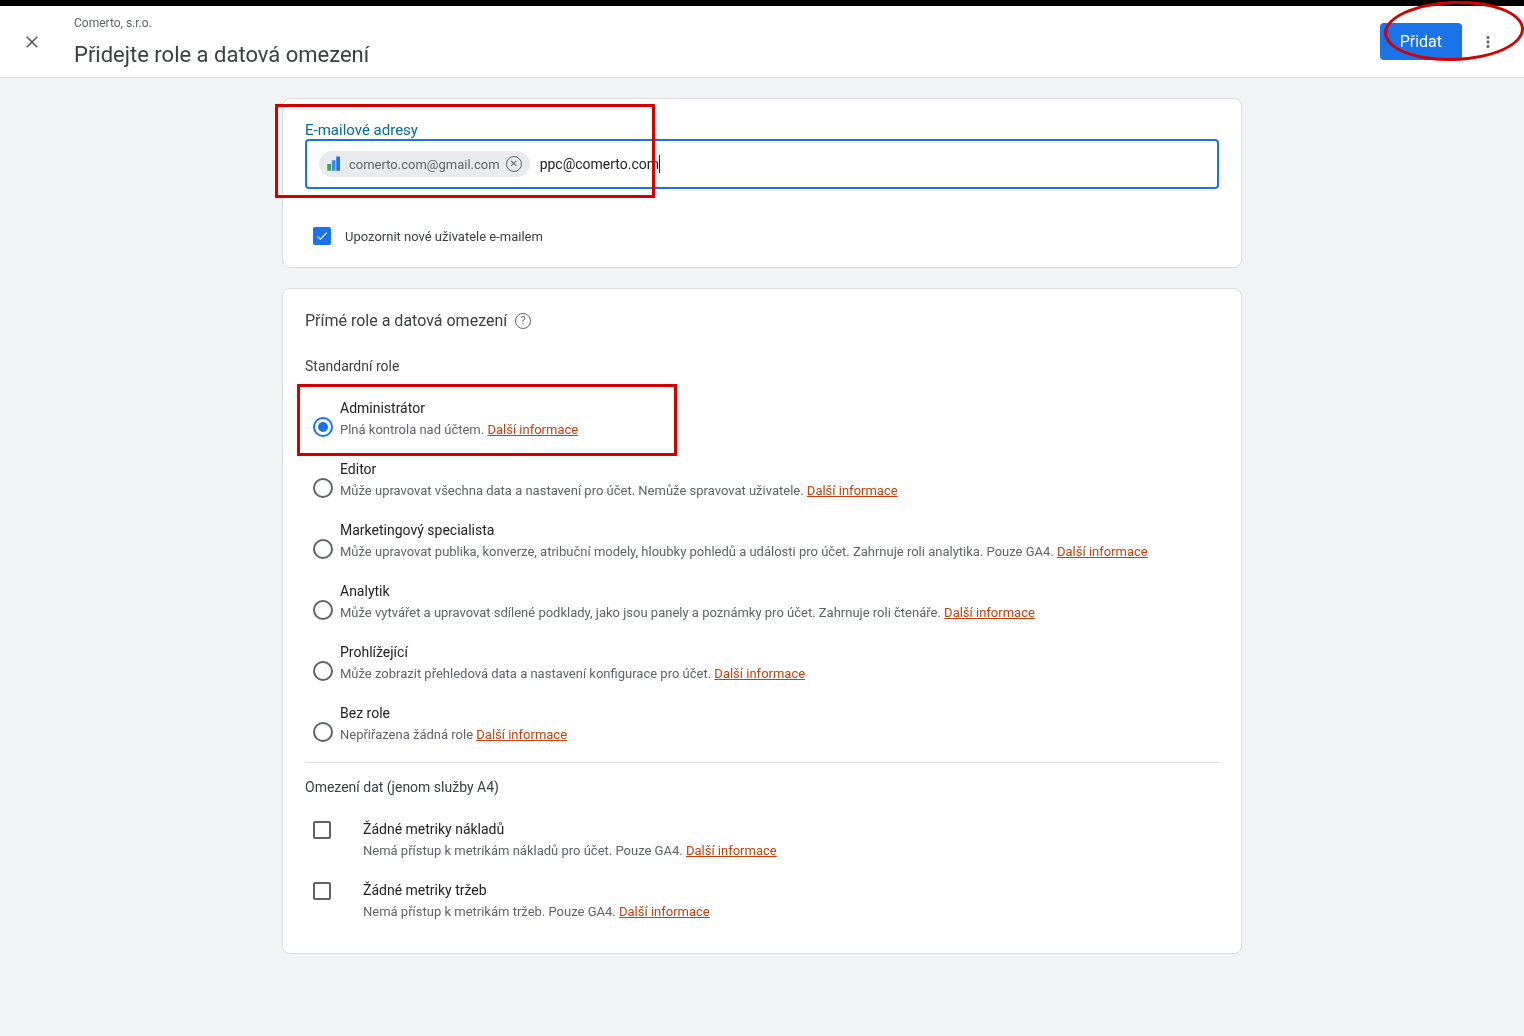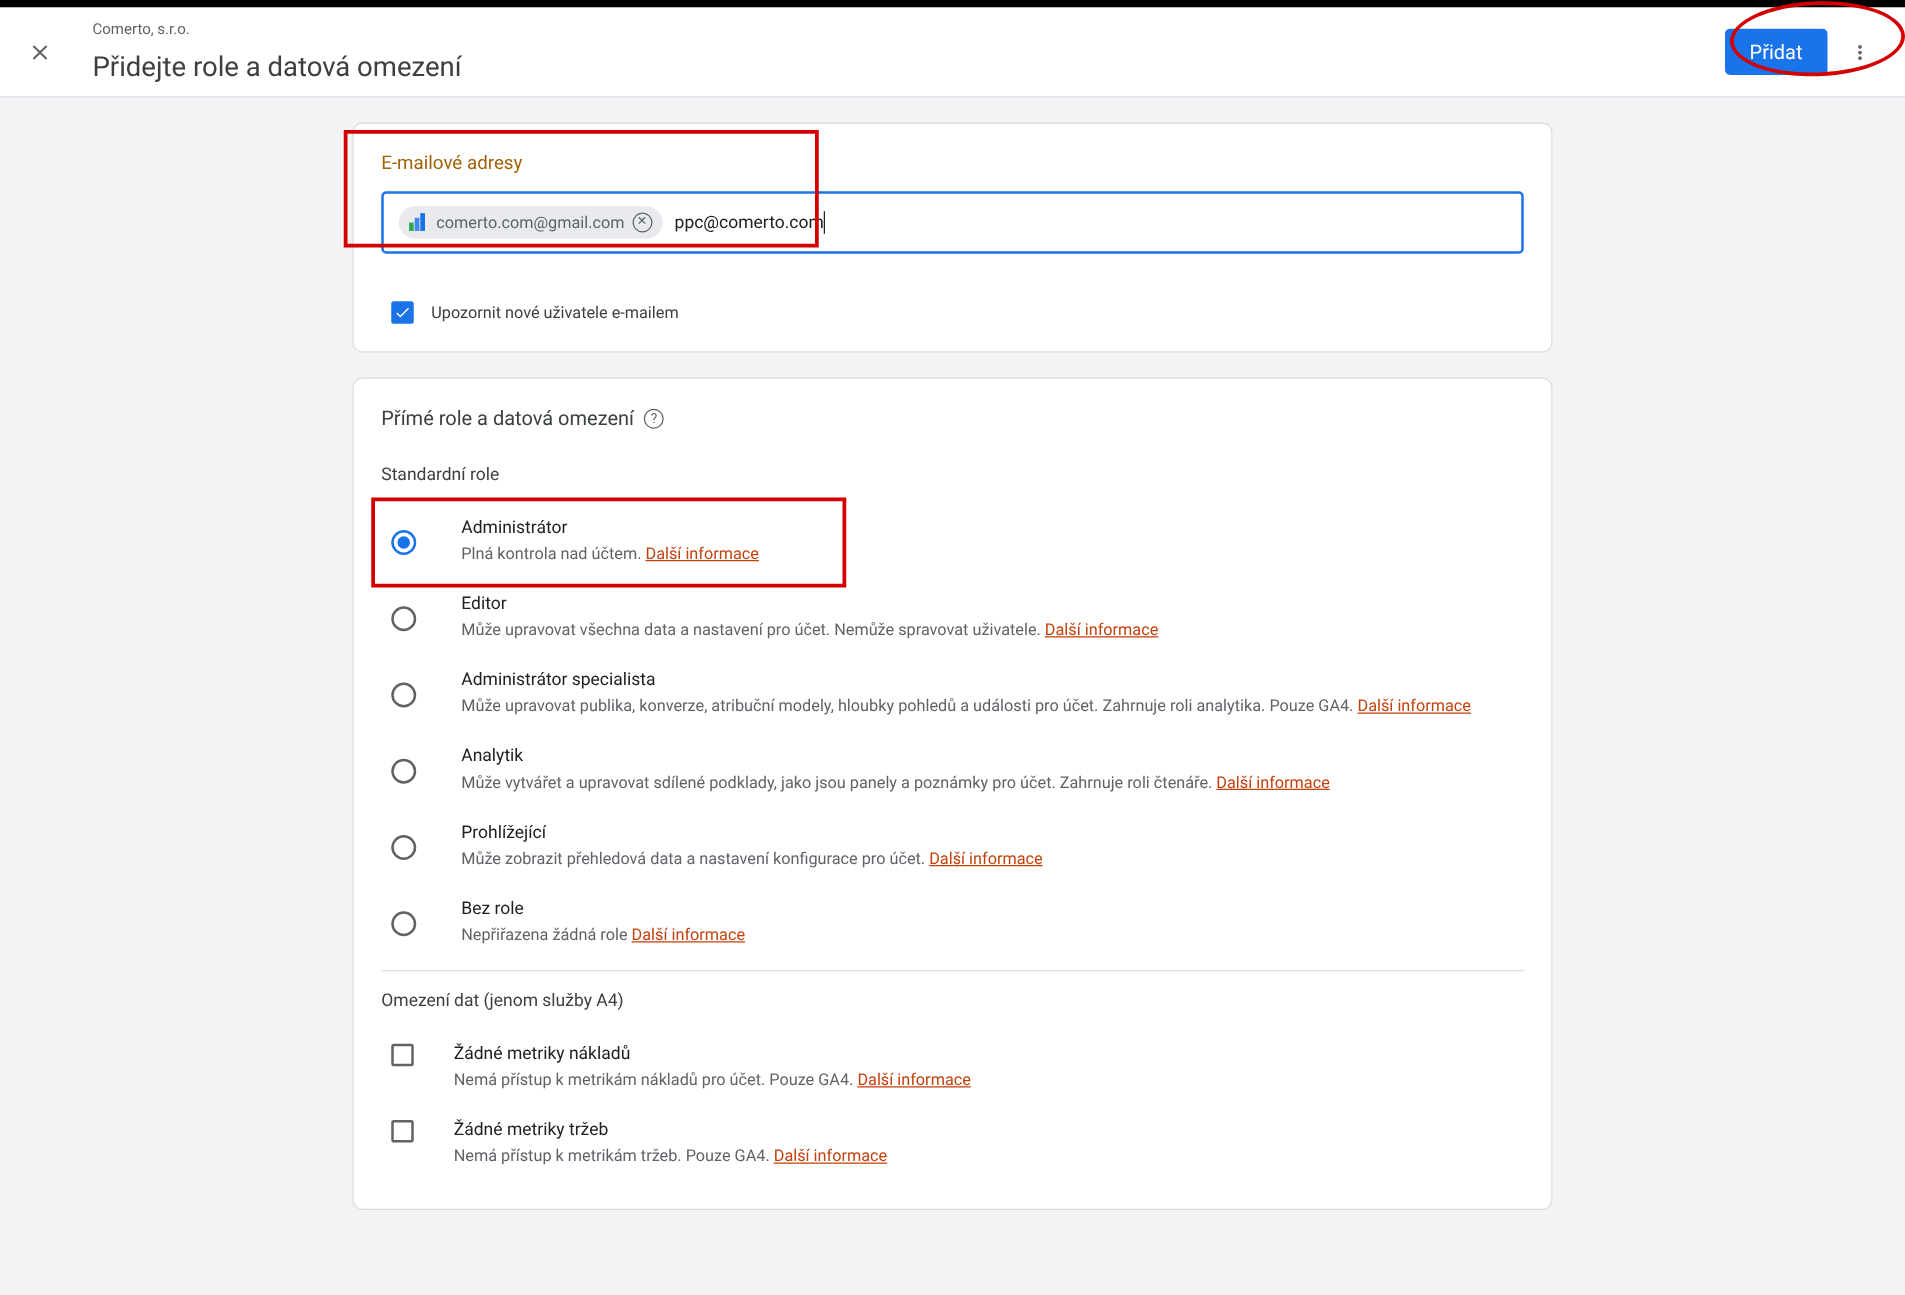--- a/index.html
+++ b/index.html
@@ -64,21 +64,21 @@
       margin: 20px auto;
       padding: 0 10px;
     }
     .card {
       background: #fff;
       border: 1px solid #dadce0;
       border-radius: 8px;
       padding: 22px 22px;
       margin-bottom: 20px;
     }
-    .section-label { font-size: 15px; color: #a16207; margin-bottom: 14px; }
+    .section-label { font-size: 15px; color: #0369a1; margin-bottom: 0; }
     .email-input-wrap {
       border: 2px solid #1a73e8;
       border-radius: 4px;
       padding: 10px 12px;
       display: flex;
       align-items: center;
       gap: 10px;
       flex-wrap: wrap;
     }
     .email-chip {
@@ -150,22 +150,22 @@
       color: #5f6368;
       cursor: pointer;
     }
     .subsection-label {
       font-size: 14px;
       color: #3c4043;
       margin-bottom: 14px;
     }
     .role-item {
       display: flex;
-      align-items: center;
-      gap: 36px;
+      align-items: flex-end;
+      gap: 7px;
       padding: 12px 8px;
     }
     .radio {
       width: 20px; height: 20px;
       border: 2px solid #5f6368;
       border-radius: 50%;
       cursor: pointer;
       flex-shrink: 0;
       margin-top: 2px;
       display: flex; align-items: center; justify-content: center;
@@ -274,21 +274,21 @@
         <div class="role-item">
           <div class="radio"></div>
           <div class="role-content">
             <div class="role-title">Editor</div>
             <div class="role-desc">Může upravovat všechna data a nastavení pro účet. Nemůže spravovat uživatele. <span class="link">Další informace</span></div>
           </div>
         </div>
         <div class="role-item">
           <div class="radio"></div>
           <div class="role-content">
-            <div class="role-title">Administrátor specialista</div>
+            <div class="role-title">Marketingový specialista</div>
             <div class="role-desc">Může upravovat publika, konverze, atribuční modely, hloubky pohledů a události pro účet. Zahrnuje roli analytika. Pouze GA4. <span class="link">Další informace</span></div>
           </div>
         </div>
         <div class="role-item">
           <div class="radio"></div>
           <div class="role-content">
             <div class="role-title">Analytik</div>
             <div class="role-desc">Může vytvářet a upravovat sdílené podklady, jako jsou panely a poznámky pro účet. Zahrnuje roli čtenáře. <span class="link">Další informace</span></div>
           </div>
         </div>

